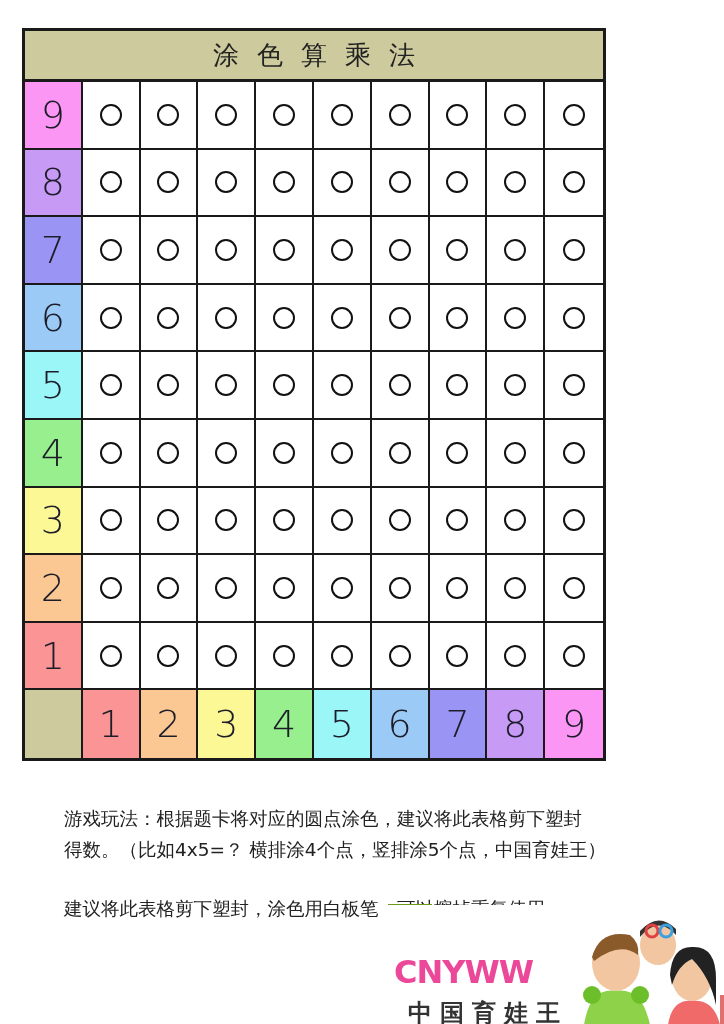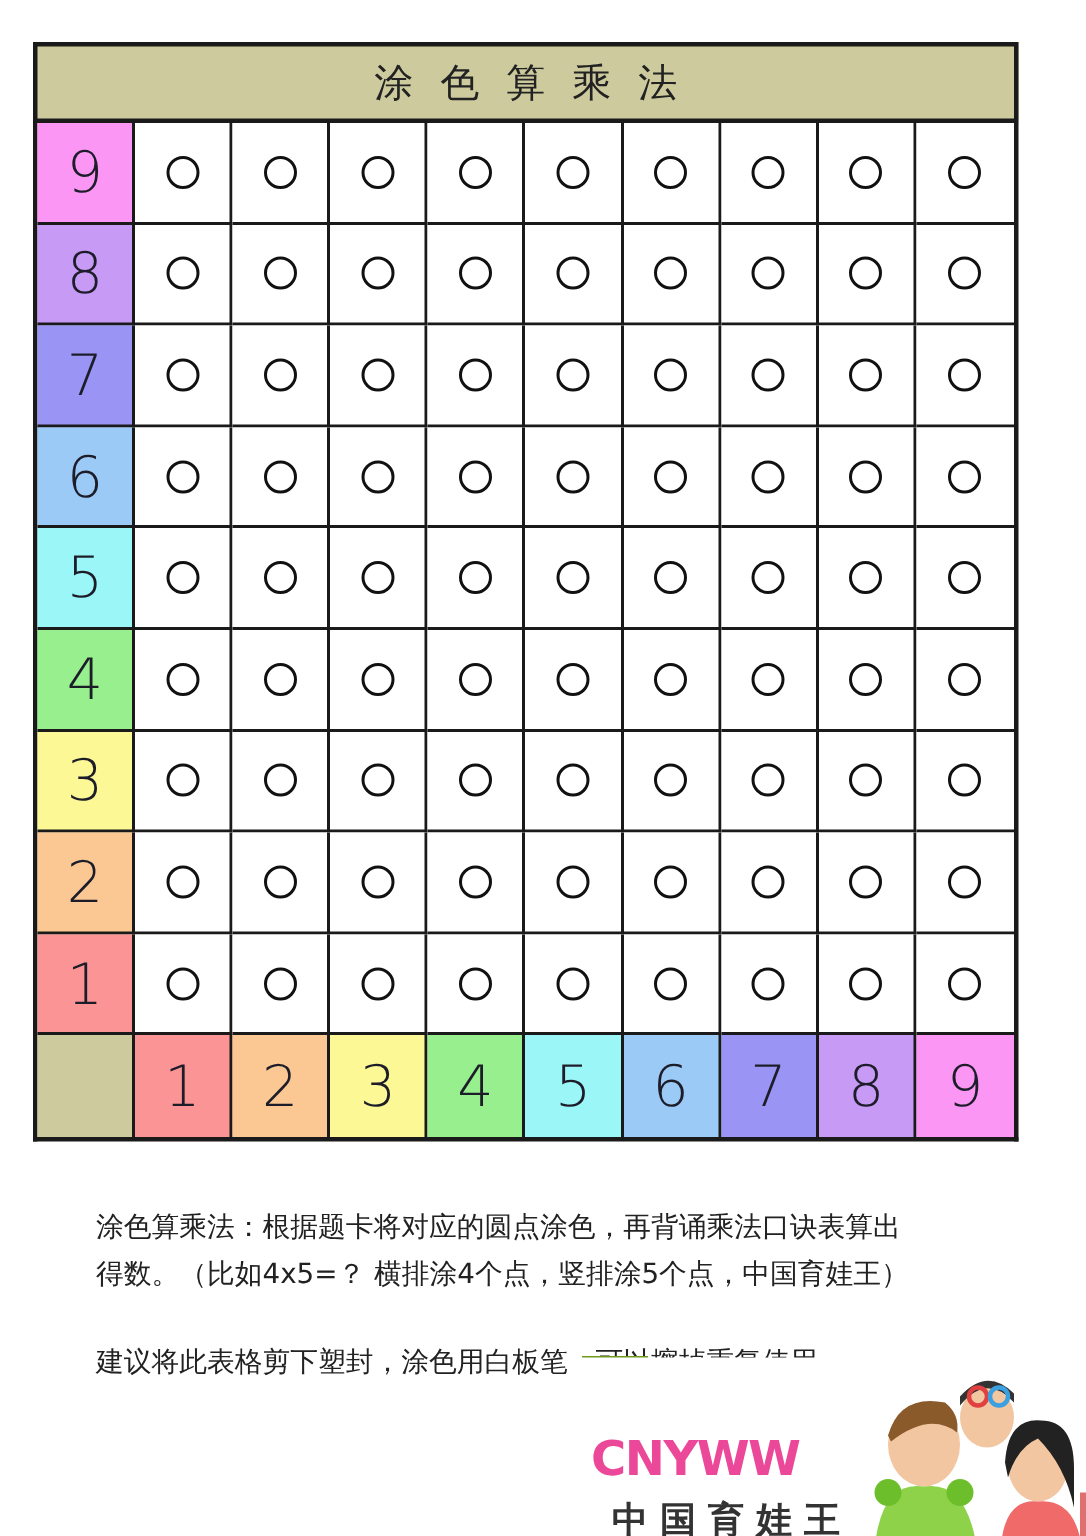--- a/index.html
+++ b/index.html
@@ -1,18 +1,18 @@
 <!DOCTYPE html>
 <html><head>
 <meta charset="utf-8">
 <style>
   html, body { margin:0; padding:0; }
   body { width:724px; height:1024px; background:#ffffff; position:relative; overflow:hidden;
          font-family:"DejaVu Sans", sans-serif; }
-  .sheet { position:absolute; left:22px; top:28px; width:657px; }
+  .sheet { position:absolute; left:22px; top:28px; width:584px; }
   .title { height:54px; background:#cdca9d; border:3px solid #1a1a1a; box-sizing:border-box;
            display:flex; align-items:center; justify-content:center;
            font-size:26px; letter-spacing:18px; color:#222; padding-left:18px; }
   .grid { display:grid; grid-template-columns:repeat(10, 1fr); border:3px solid #1a1a1a; border-top:0;
           box-sizing:border-box; }
   .cell { height:67.6px; box-sizing:border-box; border-right:2px solid #1a1a1a; border-bottom:2px solid #1a1a1a;
           display:flex; align-items:center; justify-content:center; background:#fff; }
   .cell.last-col { border-right:0; }
   .cell.last-row { border-bottom:0; }
   .num { font-size:38px; color:#1d1d2a; font-family:"DejaVu Sans", sans-serif; font-weight:300; }
@@ -325,21 +325,21 @@
       </div>
       <div class="cell last-row" style="background: rgb(199, 154, 246);">
         <span class="num">8</span>
       </div>
       <div class="cell last-row last-col" style="background: rgb(251, 150, 244);">
         <span class="num">9</span>
       </div>
     </div>
 </div>
 
-<div class="text" style="top:804px;">涂色算乘法：根据题卡将对应的圆点涂色，再背诵乘法口诀表算出</div>
+<div class="text" style="top:804px;">游戏玩法：根据题卡将对应的圆点涂色，建议将此表格剪下塑封</div>
 <div class="text" style="top:835px;">得数。（比如4x5=？ 横排涂4个点，竖排涂5个点，中国育娃王）</div>
 <div class="text" style="top:894px;">建议将此表格剪下塑封，涂色用白板笔，可以擦掉重复使用</div>
 
 <div class="wm-bar"></div>
 <div class="wm">
   <div style="position:absolute;left:0;top:0;width:344px;height:119px;background:#fff;"></div>
   <div class="wm-en">CNYWW</div>
   <div class="wm-cn">中国育娃王</div>
   <svg class="figs" width="144" height="110" viewBox="0 0 144 110">
     <ellipse cx="78" cy="30" rx="18" ry="20" fill="#f2c6a0"></ellipse>

